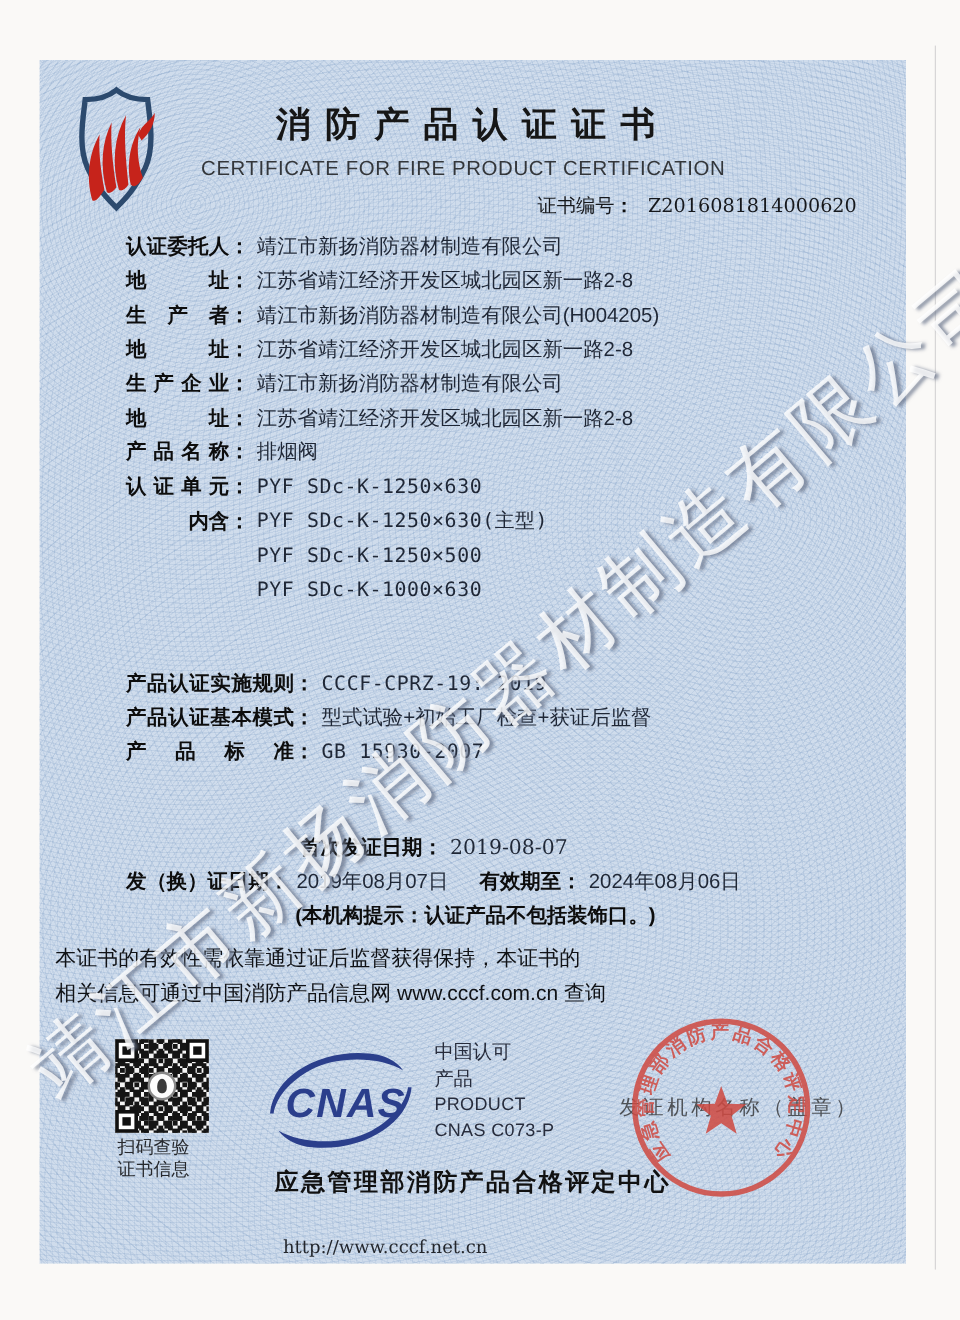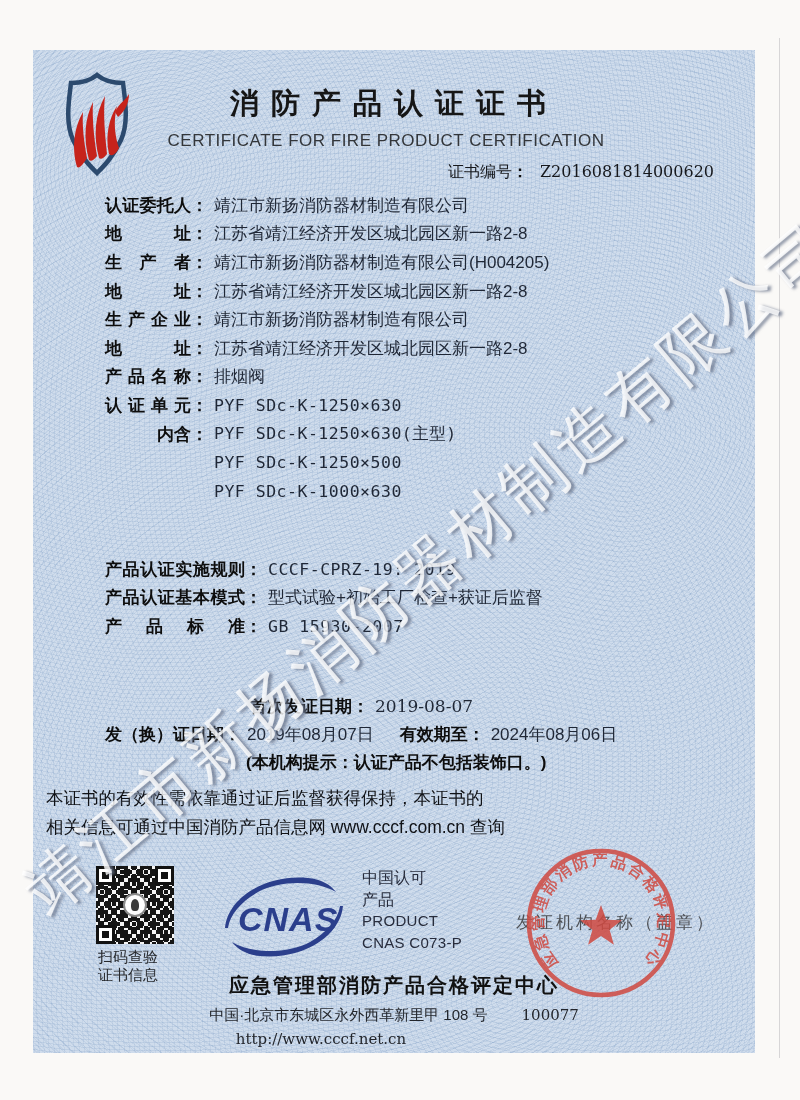--- a/index.html
+++ b/index.html
@@ -206,17 +206,14 @@
     </defs>
     <text font-size="15.5" letter-spacing="2.5" fill="#cf4a42" font-weight="bold">
       <textPath href="#sealArcTop" startOffset="50%" text-anchor="middle">应急管理部消防产品合格评定中心</textPath>
     </text>
     <text font-size="9" letter-spacing="3" fill="#cf4a42">
       <textPath href="#sealArcBottom" startOffset="50%" text-anchor="middle">1101051982861</textPath>
     </text>
   </svg>
 
   <div class="issuer">应急管理部消防产品合格评定中心</div>
-  <div class="addr">
-    <span>中国·北京市东城区永外西革新里甲 108 号</span><span class="pc">100077</span>
-  </div>
   <div class="site">http://www.cccf.net.cn</div>
 </div>
 
 </body></html>

